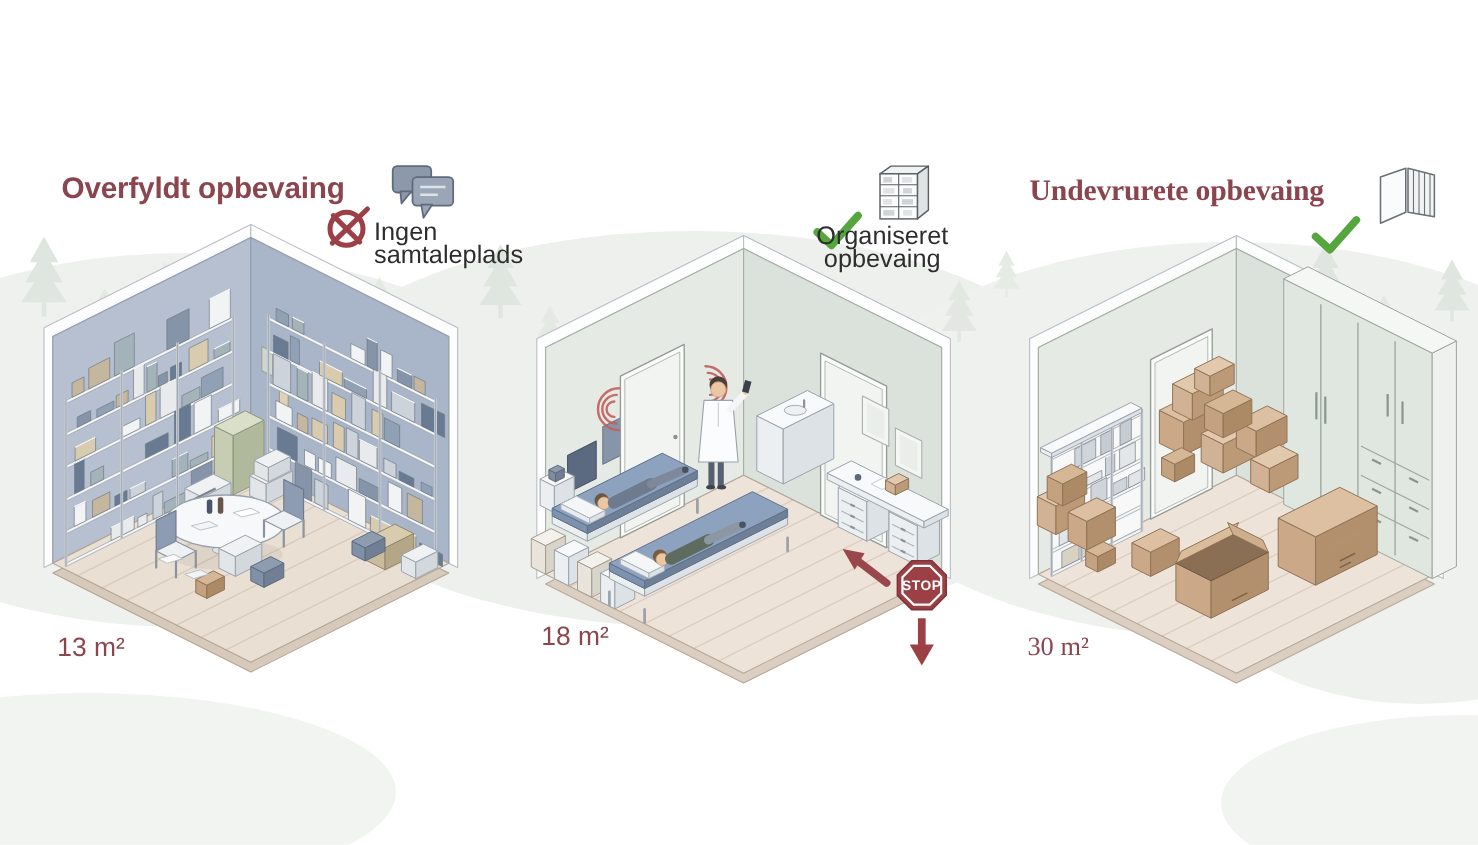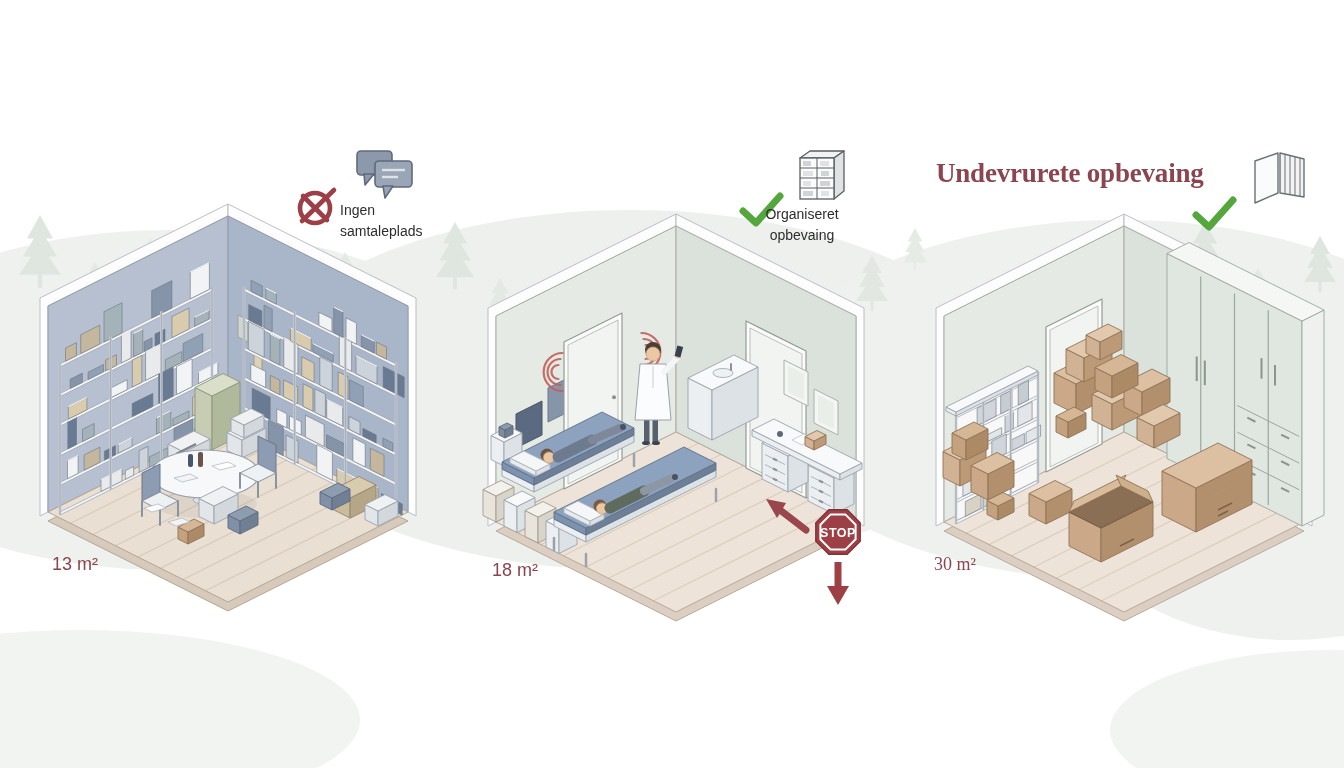--- a/index.html
+++ b/index.html
@@ -3,22 +3,22 @@
 <meta charset="utf-8">
 <style>
   html,body{margin:0;padding:0;}
   body{width:1344px;height:768px;overflow:hidden;background:#ffffff;
        font-family:"Liberation Sans",sans-serif;position:relative;}
   #bg{position:absolute;left:0;top:0;}
   .panel{position:absolute;top:0;width:448px;height:768px;}
   #panel1{left:0;} #panel2{left:448px;} #panel3{left:896px;font-family:Liberation Serif, serif;}
   .title{position:absolute;font-size:27px;font-weight:700;color:#8b454f;
          white-space:nowrap;letter-spacing:-0.2px;}
-  .area{position:absolute;font-size:18px;color:#8b454f;}
-  .note{position:absolute;font-size:14px;line-height:21px;color:#2d2d2d;}
+  .area{position:absolute;font-size:24px;color:#8b454f;margin-top:21px;}
+  .note{position:absolute;font-size:23px;line-height:21px;color:#2d2d2d;}
   .icon{position:absolute;}
   .room{position:absolute;left:0;width:448px;height:432px;}
   svg{display:block;}
 </style>
 </head>
 <body>
 
 <svg id="bg" width="1344" height="768">
     <ellipse cx="170" cy="400" rx="340" ry="170" fill="#eef1ed" stroke="none" stroke-width="1"></ellipse>
     <ellipse cx="630" cy="390" rx="380" ry="180" fill="#edf0ec" stroke="none" stroke-width="1"></ellipse>
@@ -70,20 +70,21 @@
     <polygon points="1258.0,277.0 1246.3,296.8 1269.7,296.8" fill="#e3e9e2" stroke="none" stroke-width="1" stroke-linejoin="round"></polygon>
     <polygon points="1258.0,287.8 1243.6,309.4 1272.4,309.4" fill="#e3e9e2" stroke="none" stroke-width="1" stroke-linejoin="round"></polygon>
     <rect x="1256.56" y="309.4" width="2.88" height="9" fill="#e3e9e2"></rect>
     <polygon points="1320.0,236.0 1310.0,254.0 1330.0,254.0" fill="#dfe6df" stroke="none" stroke-width="1" stroke-linejoin="round"></polygon>
     <polygon points="1320.0,246.0 1307.0,268.0 1333.0,268.0" fill="#dfe6df" stroke="none" stroke-width="1" stroke-linejoin="round"></polygon>
     <polygon points="1320.0,258.0 1304.0,282.0 1336.0,282.0" fill="#dfe6df" stroke="none" stroke-width="1" stroke-linejoin="round"></polygon>
     <rect x="1318.4" y="282" width="3.2" height="10" fill="#dfe6df"></rect>
   </svg>
 
 <div class="panel" id="panel1">
+  <div class="title" style="left:56px;top:156px">Overfyldt opbevaing</div>
 
   <div class="icon" style="left:352px;top:148px">
     <svg width="64" height="54">
       <rect x="5" y="3" width="35" height="24" rx="4" fill="#8c99ab" stroke="#5f6a7c" stroke-width="1.6"></rect>
       <polygon points="12,26 22,26 13,37" fill="#8c99ab" stroke="#5f6a7c" stroke-width="1.6" stroke-linejoin="round"></polygon>
       <rect x="23" y="13" width="37" height="26" rx="4" fill="#9aa6b5" stroke="#5f6a7c" stroke-width="1.6"></rect>
       <polygon points="31,38 41,38 33,50" fill="#9aa6b5" stroke="#5f6a7c" stroke-width="1.6" stroke-linejoin="round"></polygon>
       <line x1="30" y1="22" x2="53" y2="22" stroke="#dde2e8" stroke-width="2.4"></line>
       <line x1="30" y1="29" x2="46" y2="29" stroke="#dde2e8" stroke-width="2.4"></line>
     </svg>
@@ -476,21 +477,21 @@
       <polygon points="318,297 338,301 329,316" fill="#99474c"></polygon>
     </g>
     <g>
       <polygon points="412.2,339.2 399.2,352.2 380.8,352.2 367.8,339.2 367.8,320.8 380.8,307.8 399.2,307.8 412.2,320.8" fill="#9c4045" stroke="#7e333a" stroke-width="1.4"></polygon>
       <polygon points="407.6,337.3 397.3,347.6 382.7,347.6 372.4,337.3 372.4,322.7 382.7,312.4 397.3,312.4 407.6,322.7" fill="none" stroke="#ffffff" stroke-width="2"></polygon>
       <text x="390" y="334.5" text-anchor="middle" font-size="12.5" font-weight="700" fill="#ffffff" letter-spacing="0.5">STOP</text>
       <line x1="390" y1="360" x2="390" y2="386" stroke="#9c4045" stroke-width="7"></line>
       <polygon points="379,384 401,384 390,403" fill="#9c4045"></polygon>
     </g>
   </svg>
-  <div class="area" style="left:44px;top:560px">18 m²</div>
+  <div class="area" style="left:44px;top:544px">18 m²</div>
 </div>
 
 <div class="panel" id="panel3">
   <div class="title" style="left:40px;top:158px">Undevrurete opbevaing</div>
 
   <div class="icon" style="left:296px;top:194px">
     <svg width="46" height="40">
       <path d="M4,21 L17,33 L41,6" fill="none" stroke="#55a63c" stroke-width="7" stroke-linecap="round" stroke-linejoin="round"></path>
     </svg>
   </div>

